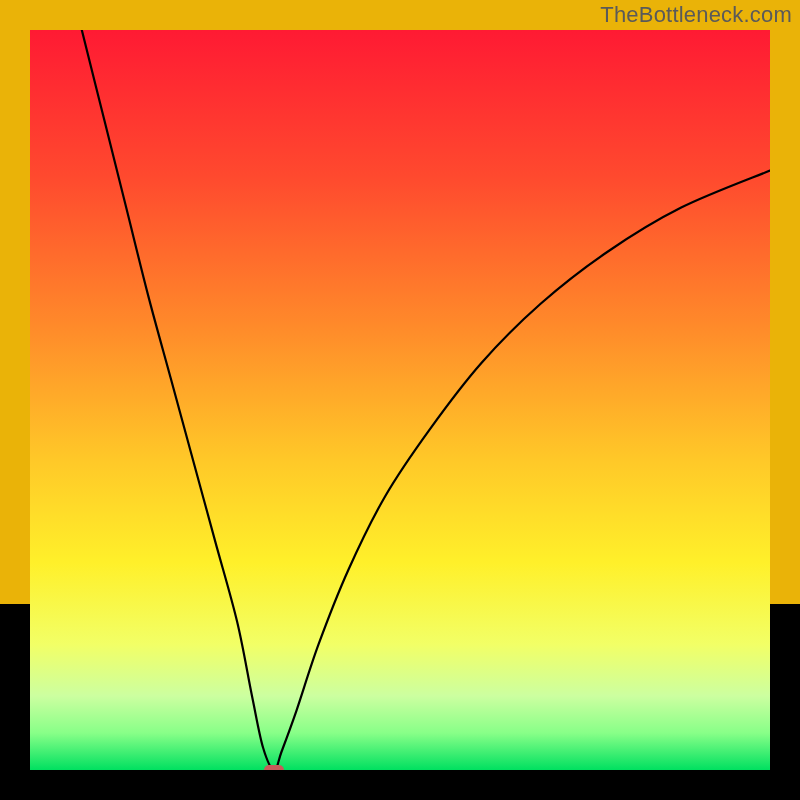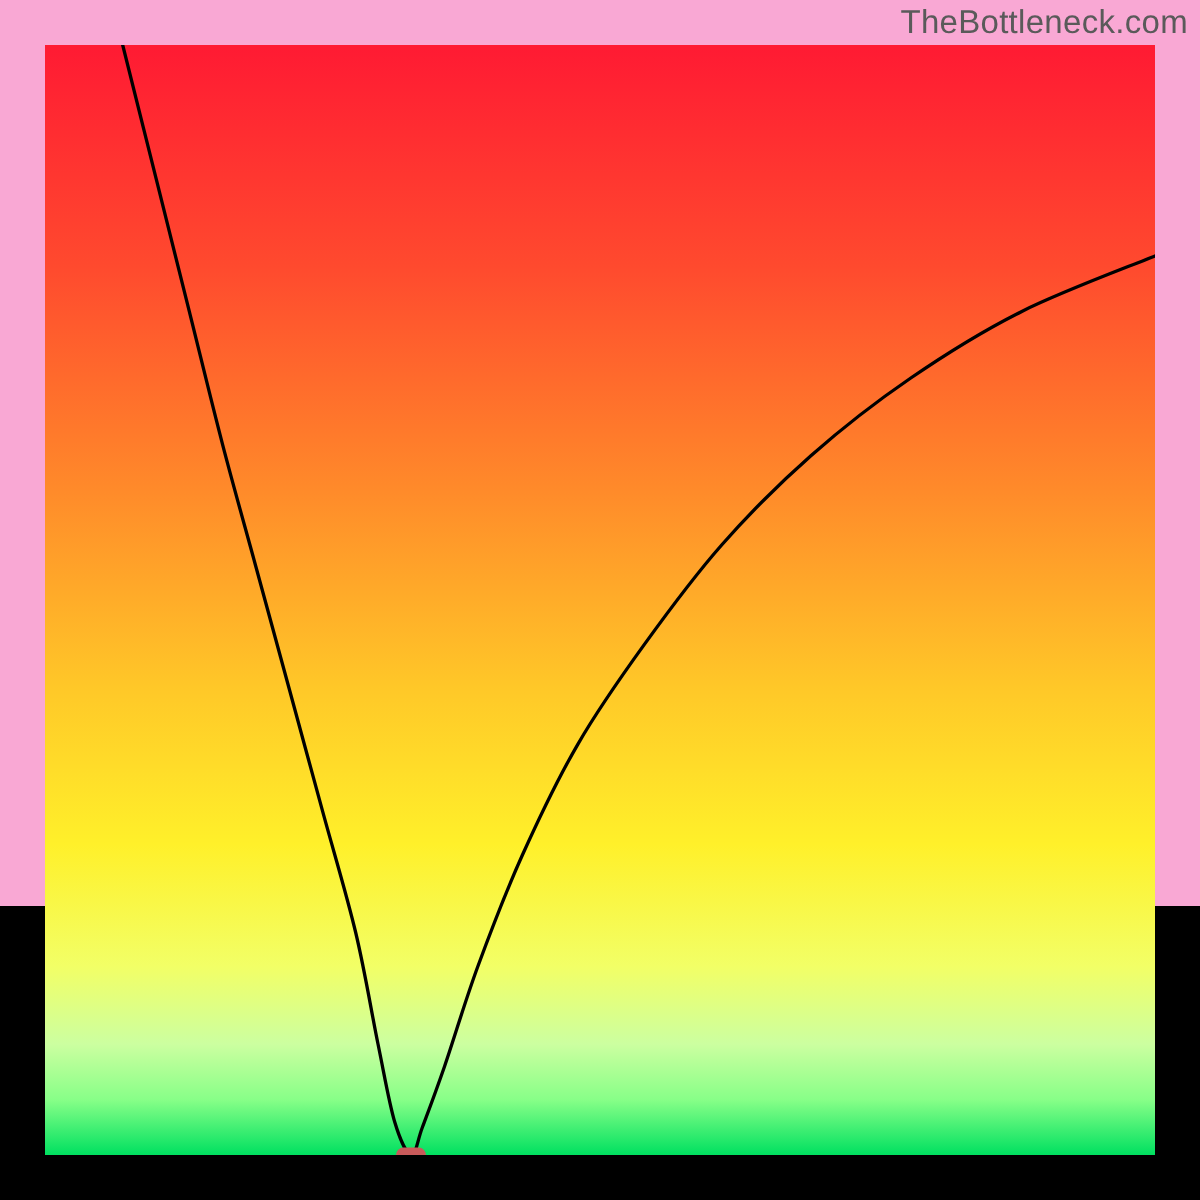--- a/index.html
+++ b/index.html
@@ -8,21 +8,21 @@
     width: 800px;
     height: 800px;
     overflow: hidden;
     background: #000;
     font-family: Arial, Helvetica, sans-serif;
   }
   .frame {
     position: relative;
     width: 800px;
     height: 604px;
-    background: #f9a8d4;
+    background: #eab308;
   }
   .watermark {
     position: absolute;
     top: 2px;
     right: 8px;
     color: #5a5a5a;
     font-size: 22px;
     font-weight: 500;
     letter-spacing: 0.2px;
     z-index: 5;

